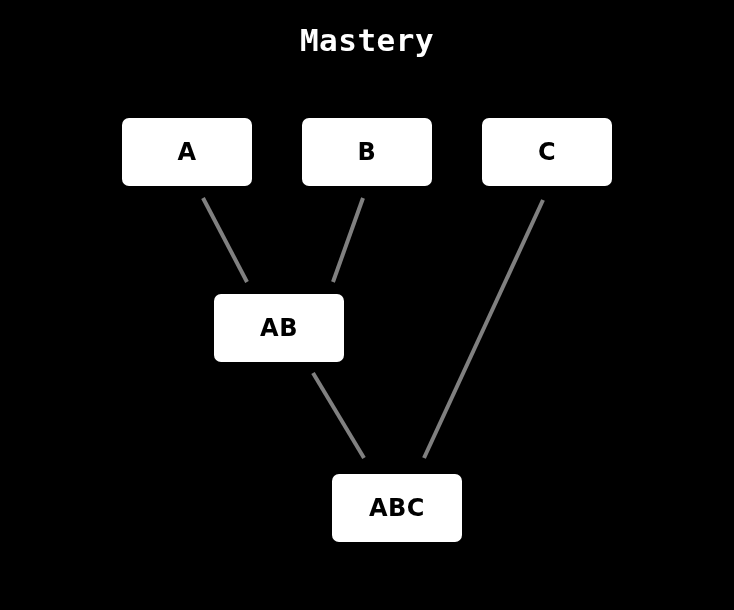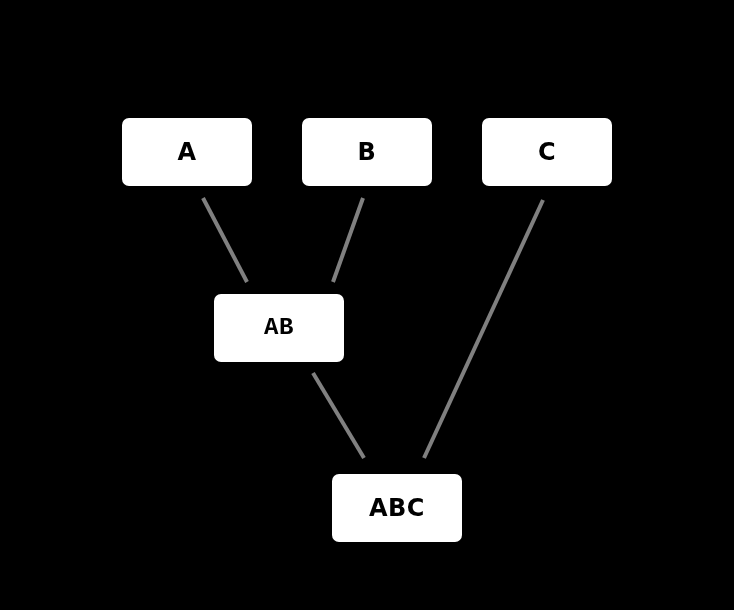--- a/index.html
+++ b/index.html
@@ -55,39 +55,40 @@
     letter-spacing: 0.5px;
     line-height: 1;
     user-select: none;
   }
 </style>
 </head>
 <body style="background: rgb(0, 0, 0);">
 
 <div id="canvas" style="width: 734px; height: 610px; background: rgb(0, 0, 0);">
 
+  <div class="graph-title" style="color: rgb(255, 255, 255);">Mastery</div>
 
   <svg id="edge-layer" viewBox="0 0 734 610" xmlns="http://www.w3.org/2000/svg">
       <line x1="203" y1="198" x2="247" y2="282" stroke="#808080" stroke-width="4" stroke-linecap="butt"></line>
       <line x1="363" y1="198" x2="333" y2="282" stroke="#808080" stroke-width="4" stroke-linecap="butt"></line>
       <line x1="313" y1="373" x2="364" y2="458" stroke="#808080" stroke-width="4" stroke-linecap="butt"></line>
       <line x1="543" y1="200" x2="424" y2="458" stroke="#808080" stroke-width="4" stroke-linecap="butt"></line>
     </svg>
 
   <div id="node-layer">
       <div class="node" style="left: 122px; top: 118px; width: 130px; height: 68px; background: rgb(255, 255, 255);">
         <span class="node-label" style="color: rgb(0, 0, 0);">A</span>
       </div>
       <div class="node" style="left: 302px; top: 118px; width: 130px; height: 68px; background: rgb(255, 255, 255);">
         <span class="node-label" style="color: rgb(0, 0, 0);">B</span>
       </div>
       <div class="node" style="left: 482px; top: 118px; width: 130px; height: 68px; background: rgb(255, 255, 255);">
         <span class="node-label" style="color: rgb(0, 0, 0);">C</span>
       </div>
       <div class="node" style="left: 214px; top: 294px; width: 130px; height: 68px; background: rgb(255, 255, 255);">
-        <span class="node-label" style="color: rgb(0, 0, 0); font-family: Liberation Mono, monospace;">AB</span>
+        <span class="node-label" style="color: rgb(0, 0, 0);">AB</span>
       </div>
       <div class="node" style="left: 332px; top: 474px; width: 130px; height: 68px; background: rgb(255, 255, 255); text-align: center;">
         <span class="node-label" style="color: rgb(0, 0, 0);">ABC</span>
       </div>
     </div>
 
 </div>
 
 </body></html>

